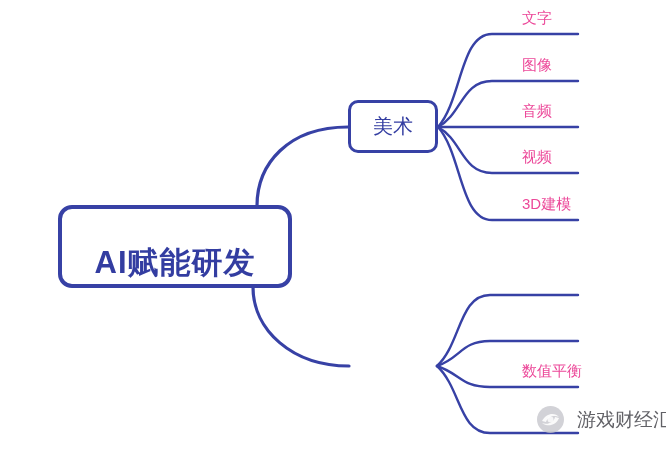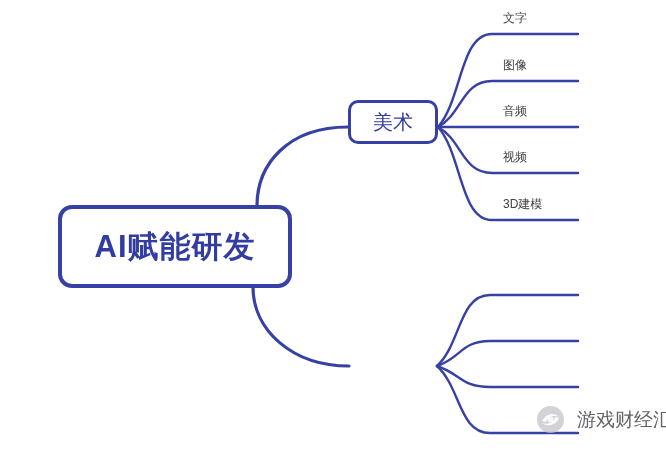--- a/index.html
+++ b/index.html
@@ -36,35 +36,36 @@
   .node-root {
     left: 58px;
     top: 205px;
     width: 234px;
     height: 83px;
     border-width: 4px;
     border-radius: 14px;
     font-size: 31px;
     font-weight: bold;
     letter-spacing: 1px;
+    align-items: flex-end;
   }
   .node-branch {
     width: 90px;
-    height: 44px;
+    height: 53px;
     font-size: 20px;
   }
   .node-branch.art { left: 348px; top: 100px; }
   .node-branch.dev { left: 349px; top: 341px; }
   .leaf {
     position: absolute;
-    left: 503px;
+    left: 522px;
     height: 20px;
     line-height: 20px;
-    font-size: 12px;
-    color: #404040;
+    font-size: 15px;
+    color: #ec4899;
     white-space: nowrap;
     z-index: 2;
   }
   .watermark {
     position: absolute;
     left: 536px;
     top: 405px;
     display: flex;
     align-items: center;
     gap: 12px;
@@ -112,20 +113,21 @@
   <div class="node node-branch art">
     <span>美术</span>
   </div>
 
   <div class="leaf" style="top:8px">文字</div>
   <div class="leaf" style="top:55px">图像</div>
   <div class="leaf" style="top:101px">音频</div>
   <div class="leaf" style="top:147px">视频</div>
   <div class="leaf" style="top:194px">3D建模</div>
 
+  <div class="leaf" style="top:361px">数值平衡</div>
 
   <div class="watermark">
     <svg class="wm-icon" viewBox="0 0 29 29" xmlns="http://www.w3.org/2000/svg">
       <circle cx="14.5" cy="14.5" r="13.5" fill="#c6c6cb" fill-opacity="0.85"></circle>
       <path d="M 6 16 C 10 8 19 7 23 12 C 19 10 12 11 10 17 Z" fill="#ffffff" fill-opacity="0.9"></path>
       <path d="M 23 13 C 20 21 11 22 6 18 C 11 20 18 18 19 12 Z" fill="#ffffff" fill-opacity="0.9"></path>
       <circle cx="14.5" cy="14.5" r="3" fill="#ffffff" fill-opacity="0.8"></circle>
     </svg>
     <span class="wm-text">游戏财经汇</span>
   </div>

